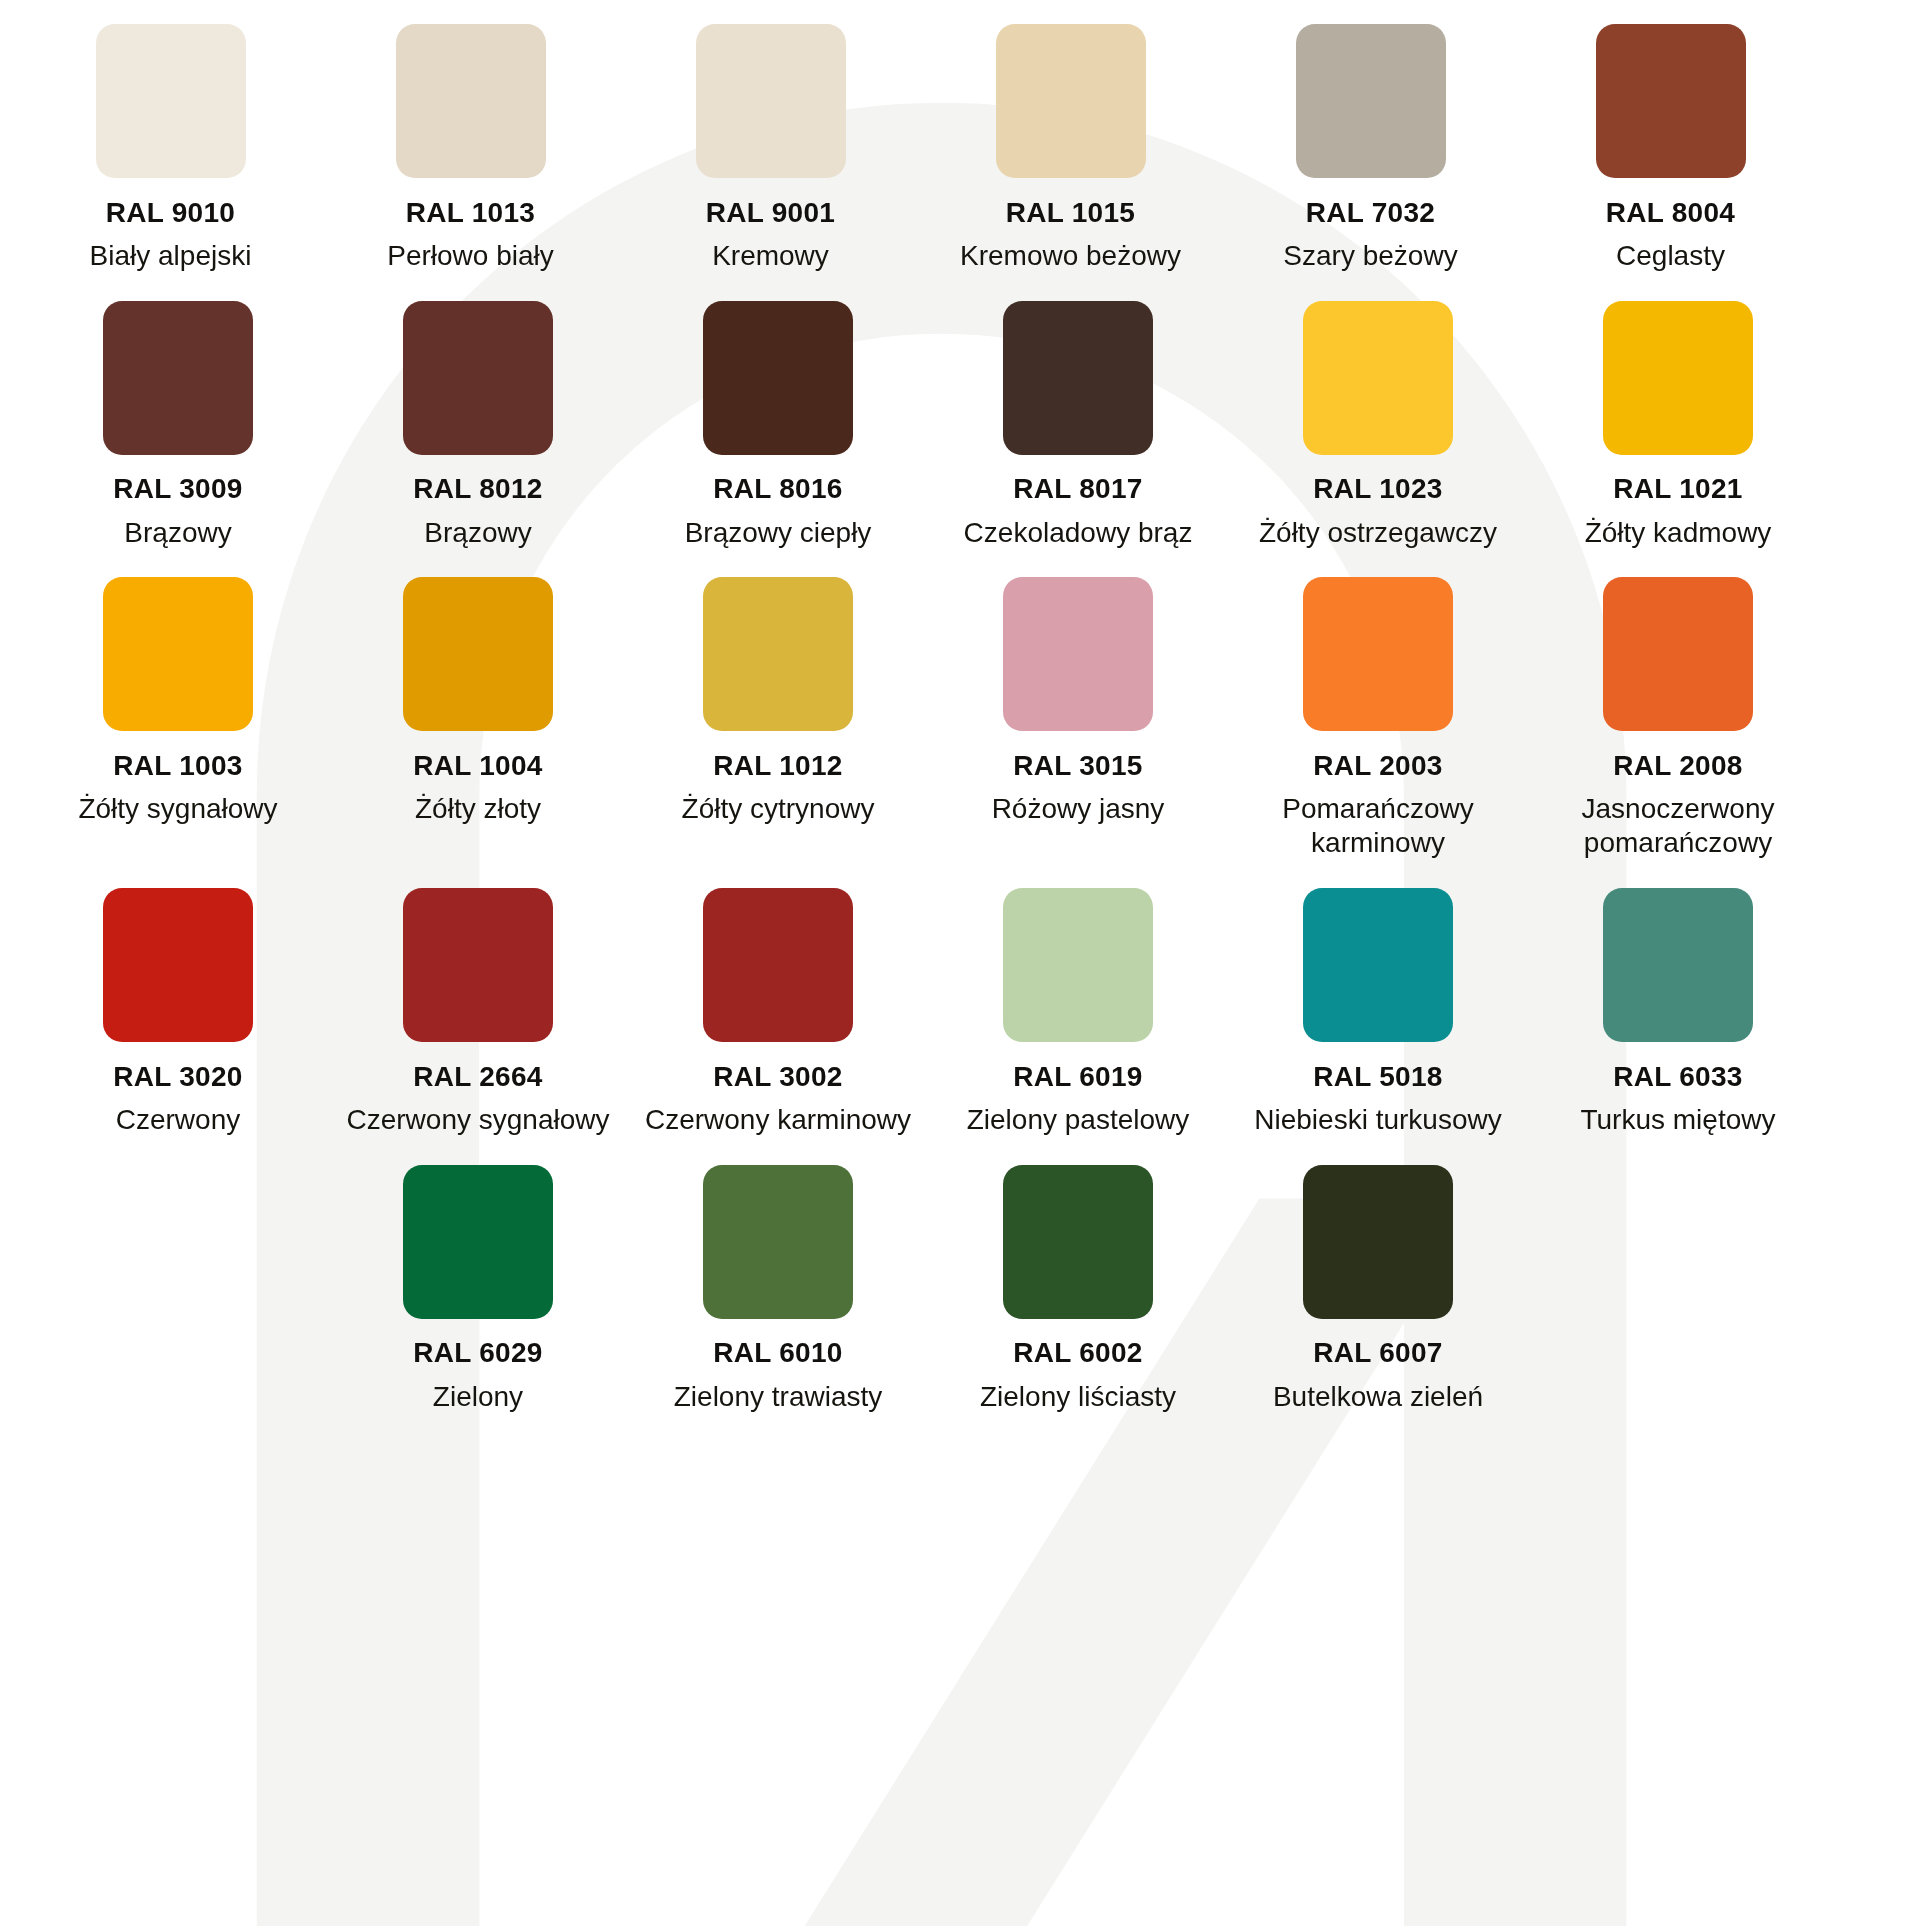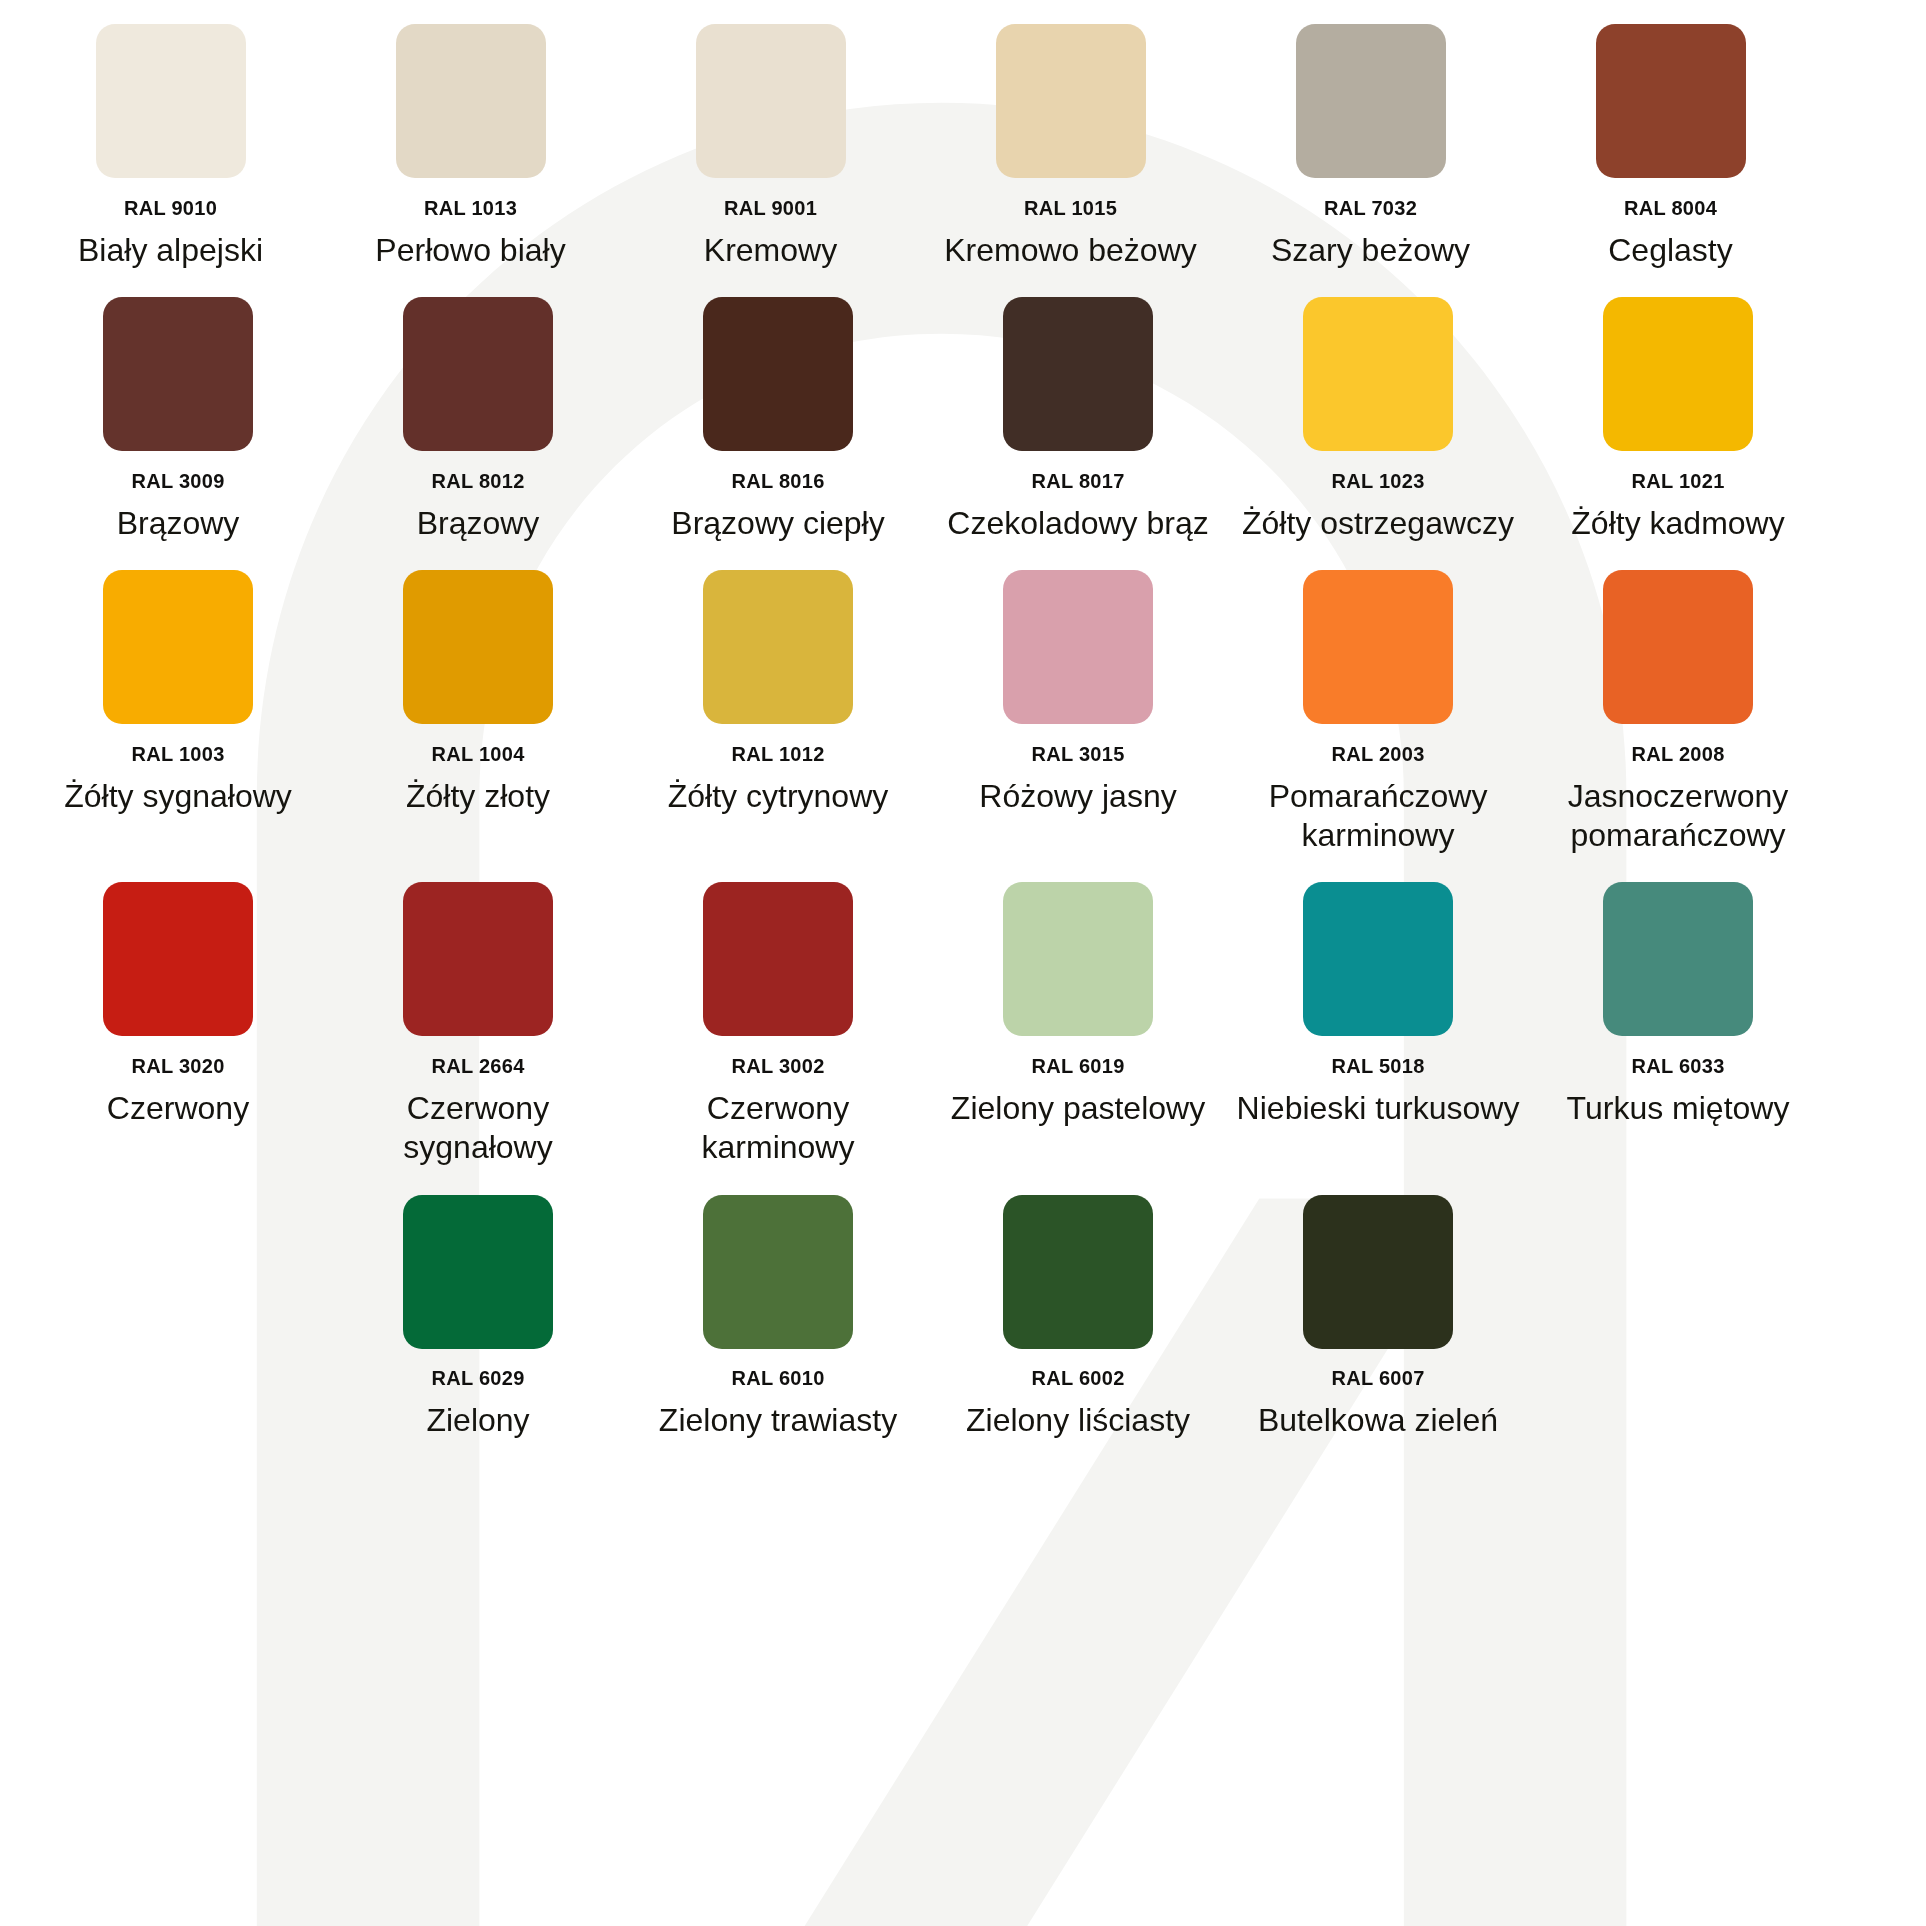--- a/index.html
+++ b/index.html
@@ -54,32 +54,32 @@
   }
 
   .swatch {
     width: 150px;
     height: 154px;
     border-radius: 19px;
     margin-top: 24px;
   }
 
   .code {
-    font-size: 20px;
+    font-size: 28px;
     font-weight: 700;
     color: #11100f;
     letter-spacing: 0.3px;
     margin-top: 19.7px;
     line-height: 1.05;
     text-align: center;
     white-space: nowrap;
   }
 
   .name {
-    font-size: 32px;
+    font-size: 28px;
     font-weight: 400;
     color: #15140f;
     margin-top: 12px;
     line-height: 1.22;
     text-align: center;
     max-width: 283px;
   }
 
   
   .row + .row { margin-top: 3.4px; padding-left: 28px; }

